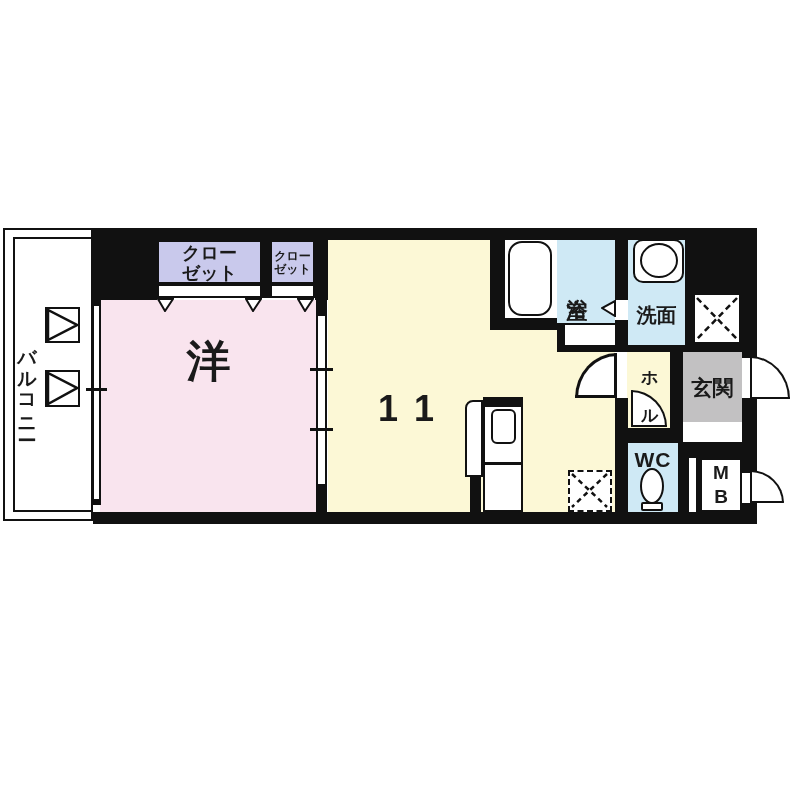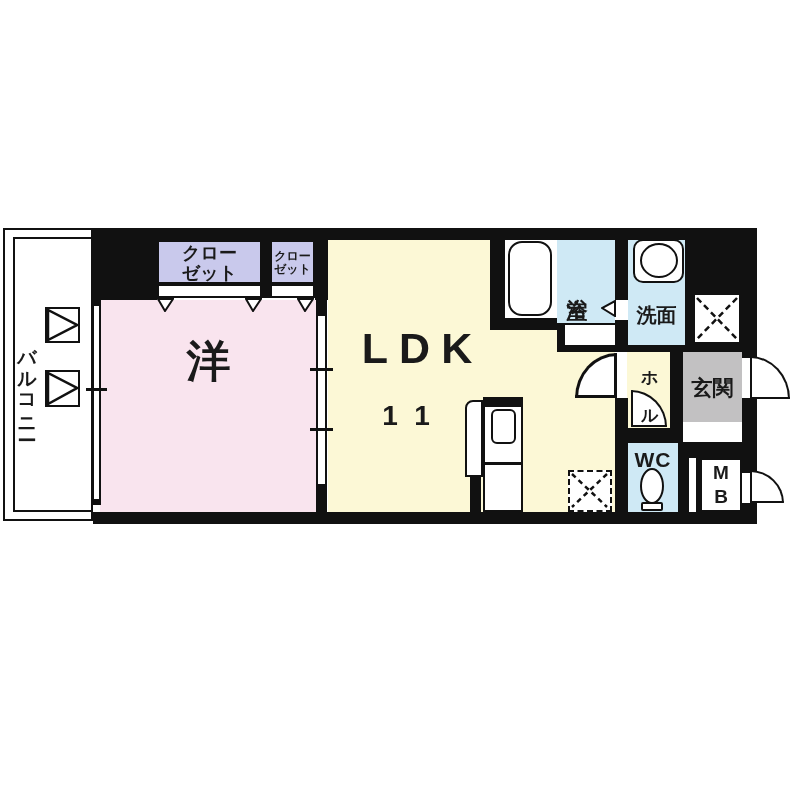--- a/index.html
+++ b/index.html
@@ -151,22 +151,21 @@
 
   <div class="room" style="left:689px;top:458px;width:7px;height:54px;background:#fff;"></div>
   <div class="room" style="left:700px;top:458px;width:42px;height:54px;background:#fff;border:2px solid #111;"></div>
 
   <div class="arc" style="left:575px;top:353px;width:42px;height:45px;border-radius:100% 0 0 0;"></div>
   <div class="arc" style="left:631px;top:390px;width:36px;height:37px;border-width:2.5px;border-radius:0 100% 0 0;"></div>
   <div class="arc" style="left:750px;top:356px;width:40px;height:43px;border-width:2.5px;border-radius:0 100% 0 0;"></div>
   <div class="arc" style="left:750px;top:470px;width:34px;height:33px;border-width:2.5px;border-radius:0 100% 0 0;"></div>
 
   <div class="label" style="left:100px;top:332px;width:217px;font-size:44px;">洋</div>
-  <div class="label" style="left:330px;top:324px;width:185px;font-size:43px;letter-spacing:11px;">LDK</div>
-  <div class="label" style="left:330px;top:400px;width:170px;font-size:28px;letter-spacing:18px;">11</div>
+  <div class="label" style="left:330px;top:388px;width:170px;font-size:36px;letter-spacing:18px;">11</div>
 
   <div class="label" style="left:683px;top:374px;width:59px;font-size:21px;">玄関</div>
   <div class="label" style="left:641px;top:366px;width:17px;font-size:17px;z-index:5;">ホ</div>
   <div class="label" style="left:641px;top:404px;width:17px;font-size:17px;z-index:5;">ル</div>
   <div class="label" style="left:628px;top:448px;width:50px;font-size:21px;letter-spacing:1px;">WC</div>
   <div class="label" style="left:700px;top:461px;width:42px;font-size:19px;line-height:24px;z-index:5;">
     <div>M</div>
     <div>B</div>
   </div>
 

